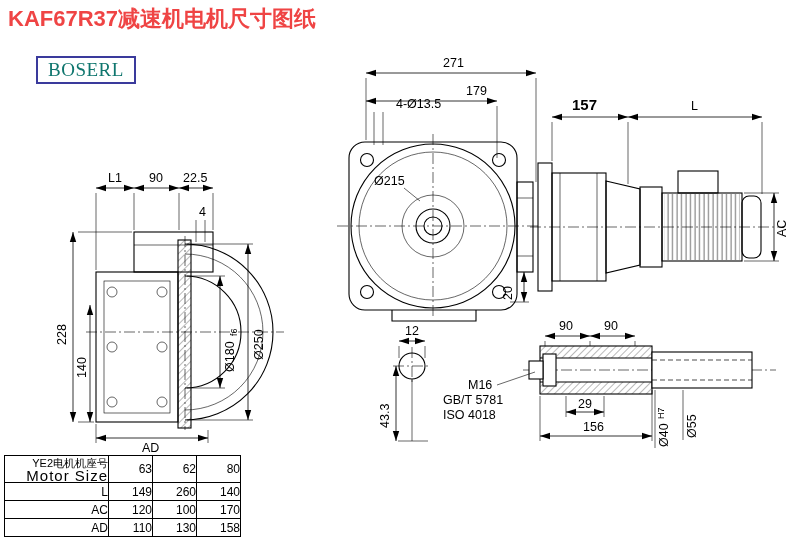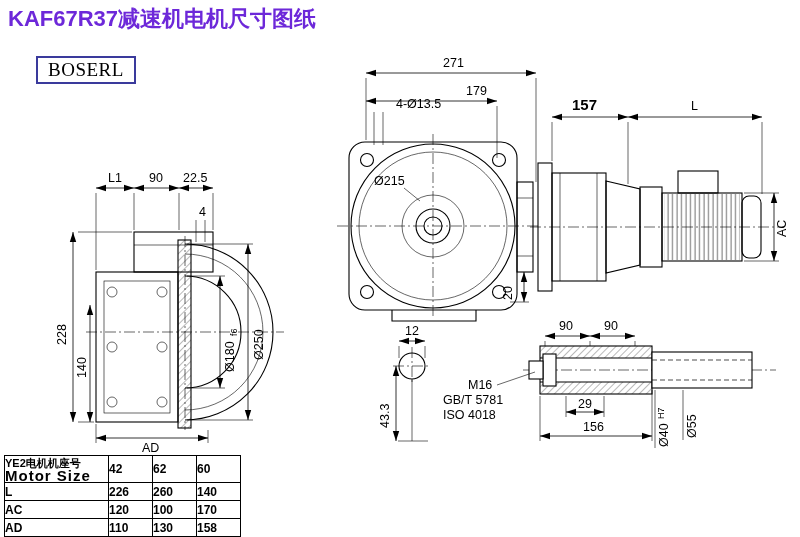--- a/index.html
+++ b/index.html
@@ -1,29 +1,29 @@
 <!DOCTYPE html>
 <html><head>
 <meta charset="utf-8">
 <style>
   html,body{margin:0;padding:0;width:800px;height:537px;background:#fff;overflow:hidden}
   body{font-family:"Liberation Sans",sans-serif;position:relative;color:#000}
-  #title{position:absolute;left:8px;top:4px;margin:0;font-size:22px;font-weight:bold;color:#6d28d9;white-space:nowrap}
-  #brand{position:absolute;left:36px;top:56px;border:2px solid #3a3a9c;padding:1px 10px;font-family:"Liberation Serif",serif;font-size:19px;color:#000000;letter-spacing:.5px;background:#fff}
+  #title{position:absolute;left:8px;top:4px;margin:0;font-size:22px;font-weight:bold;color:#ef4444;white-space:nowrap}
+  #brand{position:absolute;left:36px;top:56px;border:2px solid #3a3a9c;padding:1px 10px;font-family:"Liberation Serif",serif;font-size:19px;color:#0f766e;letter-spacing:.5px;background:#fff}
   svg{position:absolute;left:0;top:0}
   .ln{stroke:#000;stroke-width:1.1;fill:none}
   .lnt{stroke:#000;stroke-width:.6;fill:none}
   .dim{stroke:#000;stroke-width:.8;fill:none;marker-start:url(#arr);marker-end:url(#arr)}
   .cl{stroke:#000;stroke-width:.6;fill:none;stroke-dasharray:11 3 2 3}
   .dsh{stroke:#000;stroke-width:.7;fill:none;stroke-dasharray:5 3}
   .dt{font-family:"Liberation Sans",sans-serif;font-size:12.5px;fill:#000}
   .dtb{font-family:"Liberation Sans",sans-serif;font-size:15px;font-weight:bold;fill:#000}
   .dts{font-family:"Liberation Sans",sans-serif;font-size:9px;fill:#000}
   table{position:absolute;left:4px;top:455px;border-collapse:collapse;table-layout:fixed;background:#fff}
-  td,th{border:1px solid #000;font-size:12px;font-weight:bold;text-align:left;padding:0;vertical-align:middle}
+  td,th{border:1px solid #000;font-size:12px;font-weight:normal;text-align:right;padding:0;vertical-align:middle}
   .c0{width:103px}
   .cs{width:43px}
   .hdr1{font-size:11px;line-height:13px}
   .hdr2{font-size:15px;line-height:12px;letter-spacing:1px}
   tr{height:18px}
   tr.hd{height:27px}
 </style>
 </head>
 <body>
 
@@ -229,27 +229,27 @@
   </g>
 </svg>
 
 <table>
   <tbody>
       <tr class="hd">
     <th class="c0">
       <div class="hdr1">YE2电机机座号</div>
       <div class="hdr2">Motor Size</div>
     </th>
-    <th class="cs">42</th>
+    <th class="cs">63</th>
     <th class="cs">62</th>
-    <th class="cs">60</th>
+    <th class="cs">80</th>
   </tr>
   <tr>
     <td class="c0">L</td>
-    <td class="cs">226</td>
+    <td class="cs">149</td>
     <td class="cs">260</td>
     <td class="cs">140</td>
   </tr>
   <tr>
     <td class="c0">AC</td>
     <td class="cs">120</td>
     <td class="cs">100</td>
     <td class="cs">170</td>
   </tr>
   <tr>

